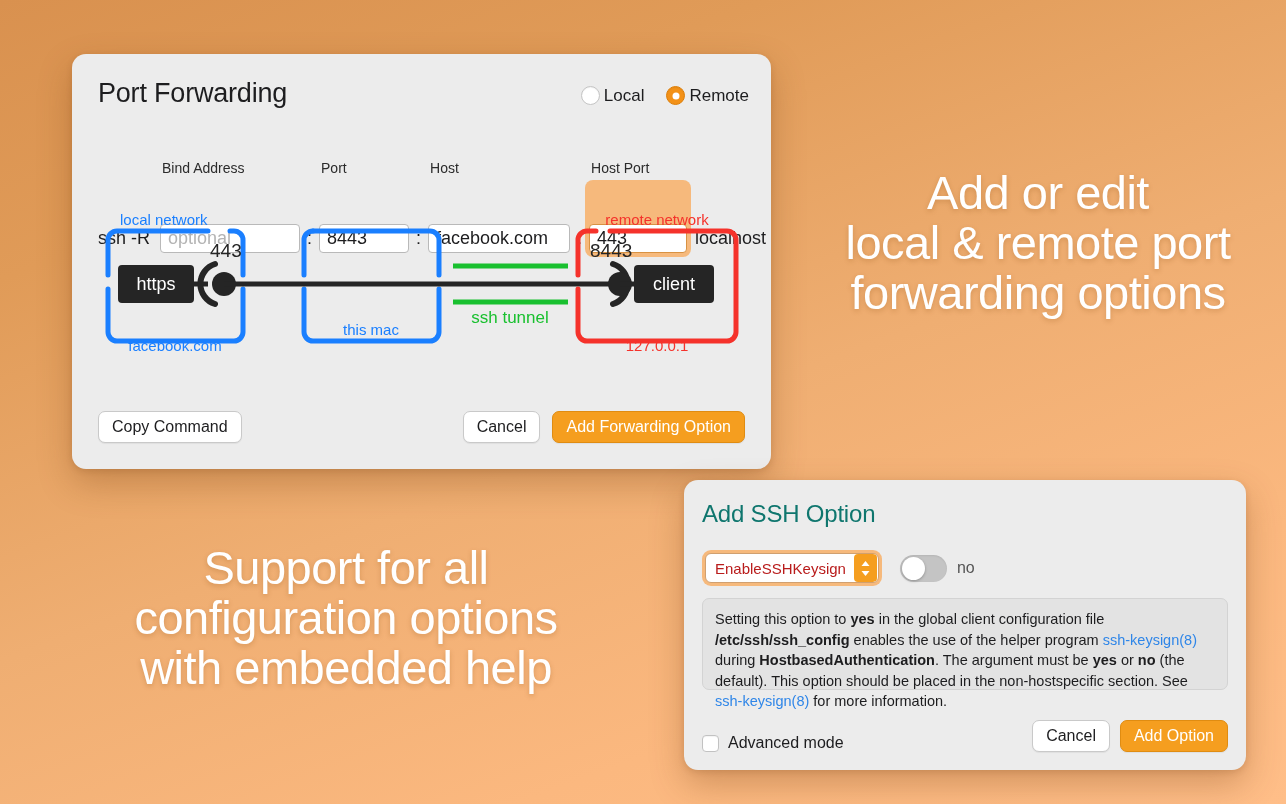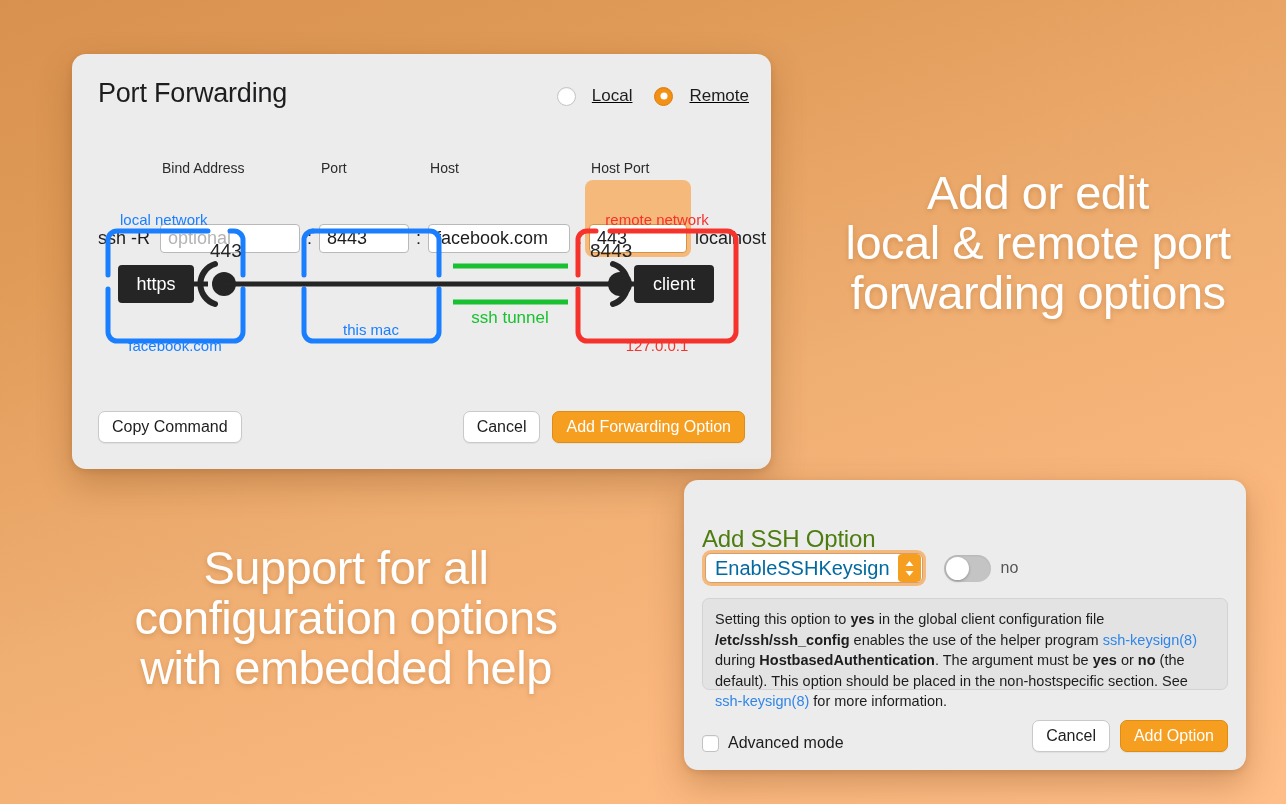--- a/index.html
+++ b/index.html
@@ -52,21 +52,21 @@
     width: 699px; height: 415px;
   }
   #pf-title {
     position: absolute; left: 26px; top: 24px;
     font-size: 27px; color: #1d1d1f; font-weight: 400;
     letter-spacing: -0.2px;
   }
 
   
   .radio-group { position: absolute; right: 22px; top: 32px; display: flex; gap: 22px; align-items: center; }
-  .radio-item { display: flex; align-items: center; gap: 16px; cursor: pointer; text-decoration: underline; }
+  .radio-item { display: flex; gap: 4px; cursor: pointer; }
   .radio-dot {
     width: 19px; height: 19px; border-radius: 50%;
     background: #ffffff;
     border: 1px solid #c4c4c4;
     box-shadow: inset 0 1px 1px rgba(0,0,0,0.05);
     flex: 0 0 auto;
     position: relative;
   }
   .radio-item.checked .radio-dot {
     background: #f39117; border-color: #dd7f0a;
@@ -137,36 +137,36 @@
   #pf-footer-left { position: absolute; left: 26px; bottom: 26px; }
   #pf-footer-right { position: absolute; right: 26px; bottom: 26px; display: flex; gap: 12px; align-items: center; }
 
   
   #dialog-add-ssh-option {
     left: 684px; top: 480px;
     width: 562px; height: 290px;
   }
   #ssh-opt-title {
     position: absolute; left: 18px; top: 20px;
-    font-size: 24px; color: #4d7c0f; letter-spacing: -0.2px; margin-top: 25px;
+    font-size: 24px; color: #0f766e; letter-spacing: -0.2px;
   }
 
   
   #option-row { position: absolute; left: 18px; top: 70px; display: flex; align-items: center; gap: 0; }
   .select-focus {
     padding: 3px; border-radius: 9px; background: #f6b97c; display: inline-block;
   }
   .select-box {
     display: flex; align-items: center;
     height: 30px; background: #ffffff;
     border: 1px solid #d0a070; border-radius: 6px;
     overflow: hidden; cursor: pointer;
   }
   .select-value {
-    font-size: 20px; color: #0369a1; padding: 0 8px 0 9px; white-space: nowrap;
+    font-size: 15px; color: #b91c1c; padding: 0 8px 0 9px; white-space: nowrap;
   }
   .select-stepper {
     width: 23px; height: 28px; background: #f59e1f;
     display: flex; flex-direction: column; align-items: center; justify-content: center;
     gap: 2px; flex: 0 0 auto; margin: 1px 1px 1px 0; border-radius: 4px;
   }
   .select-stepper svg { display: block; }
 
   
   #toggle-wrap { display: flex; align-items: center; gap: 10px; margin-left: 18px; }

